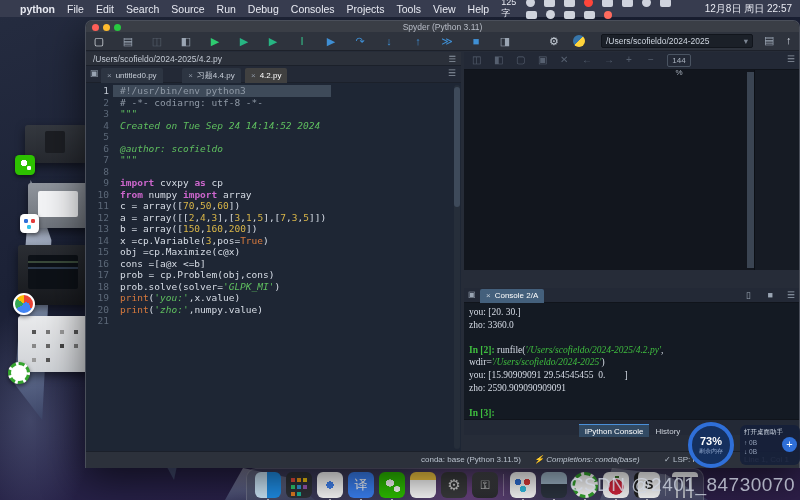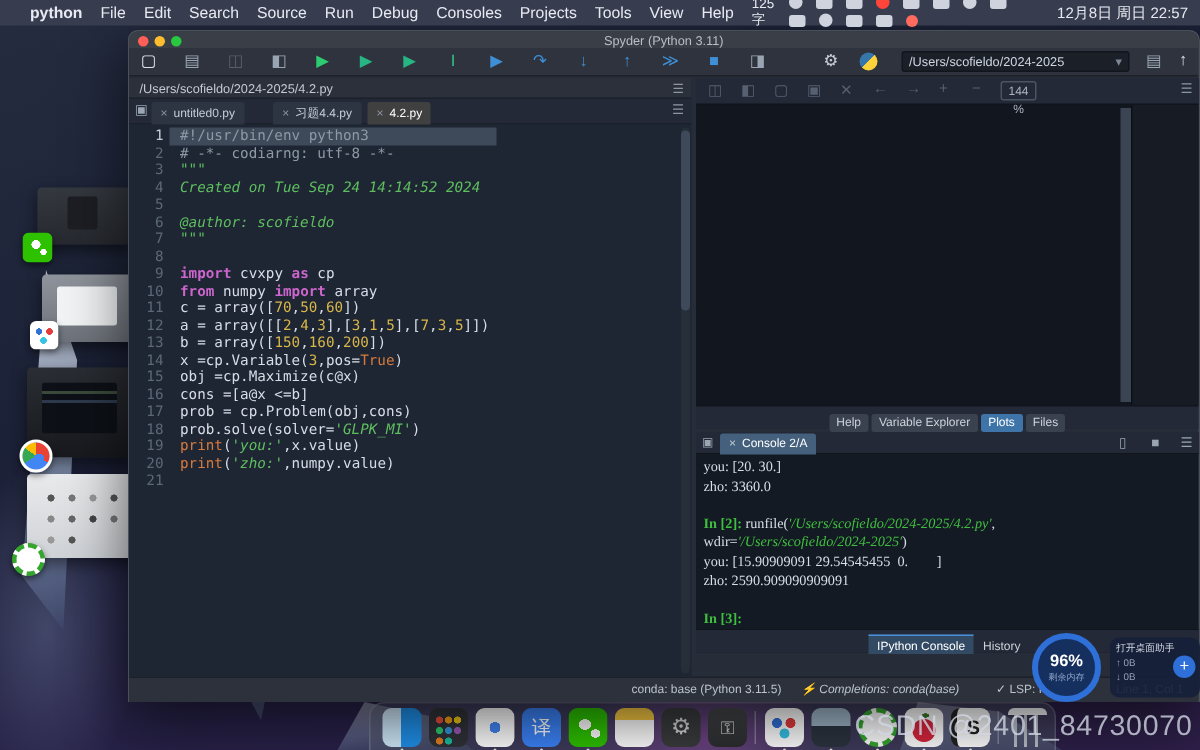--- a/index.html
+++ b/index.html
@@ -268,23 +268,20 @@
   <div id="right-side">
     <div id="plots-pane">
       <div id="plots-toolbar">
         <span id="plots-toolbar-icons"><span class="pti" style="left: 8px;">◫</span><span class="pti" style="left: 30px;">◧</span><span class="pti" style="left: 52px;">▢</span><span class="pti" style="left: 74px;">▣</span><span class="pti" style="left: 96px;">✕</span><span class="pti" style="left: 118px;">←</span><span class="pti" style="left: 140px;">→</span><span class="pti" style="left: 162px;">+</span><span class="pti" style="left: 184px;">−</span></span>
         <span id="zoombox">144 %</span>
         <span id="plots-menu">☰</span>
       </div>
       <div id="plots-scrollbar"></div>
       <div id="plots-side"></div>
     </div>
-    <div id="pane-tabs">
-        <div class="wrap" id="pane-tab-items"><span class="ptab">Help</span><span class="ptab">Variable Explorer</span><span class="ptab active">Plots</span><span class="ptab">Files</span></div>
-      </div>
 
     <div id="console-pane">
       <div id="console-tabbar">
         <span class="browse-ic">▣</span>
         <span id="ctab"><span class="x">×</span><span>Console 2/A</span></span>
         <span id="console-toolbar-icons"><span class="cti" style="right: 50px;">▯</span><span class="cti" style="right: 28px;">■</span><span class="cti" style="right: 6px;">☰</span></span>
       </div>
       <div id="console-body"><div><span class="out">you: [20. 30.]</span></div><div><span class="out">zho: 3360.0</span></div><div>&nbsp;</div><div><span class="prompt">In [2]: </span><span class="out">runfile(</span><span class="cstr">'/Users/scofieldo/2024-2025/4.2.py'</span><span class="out">,</span></div><div><span class="out">wdir=</span><span class="cstr">'/Users/scofieldo/2024-2025'</span><span class="out">)</span></div><div><span class="out">you: [15.90909091 29.54545455  0.        ]</span></div><div><span class="out">zho: 2590.909090909091</span></div><div>&nbsp;</div><div><span class="prompt">In [3]: </span></div></div>
       <div id="console-tabs"><span class="cbt active">IPython Console</span><span class="cbt">History</span></div>
     </div>
@@ -295,21 +292,21 @@
     <span class="sseg" style="left:448px;font-style:italic;">⚡ Completions: conda(base)</span>
     <span class="sseg" style="left:578px;">✓ LSP: Python</span>
     <span class="sseg" style="left:658px;">Line 1, Col 1</span>
   </div>
 </div>
 
 <div id="dock"><span id="dock-items"><span class="dicon dock-finder" style="left: 8px;"></span><span class="ddot" style="left: 20px;"></span><span class="dicon dock-launchpad" style="left: 39px;"></span><span class="dicon dock-chrome" style="left: 70px;"></span><span class="ddot" style="left: 82px;"></span><span class="dicon dock-translate" style="left: 101px;">译</span><span class="ddot" style="left: 113px;"></span><span class="dicon dock-wechat" style="left: 132px;"></span><span class="ddot" style="left: 144px;"></span><span class="dicon dock-notes" style="left: 163px;"></span><span class="dicon dock-settings" style="left: 194px;">⚙</span><span class="dicon dock-keychain" style="left: 225px;">⚿</span><span class="dsep" style="left: 256px;"></span><span class="dicon dock-voov" style="left: 263px;"></span><span class="ddot" style="left: 275px;"></span><span class="dicon dock-winpreview" style="left: 294px;"></span><span class="ddot" style="left: 306px;"></span><span class="dicon dock-greenring" style="left: 325px;"></span><span class="ddot" style="left: 337px;"></span><span class="dicon dock-apple" style="left: 356px;"></span><span class="ddot" style="left: 368px;"></span><span class="dicon dock-ks" style="left: 387px;">S</span><span class="ddot" style="left: 399px;"></span><span class="dsep" style="left: 418px;"></span><span class="dicon dock-trash" style="left: 425px;"></span></span></div>
 
 <div id="assistant">
   <div id="gauge">
-    <div class="pct">96%</div>
+    <div class="pct">73%</div>
     <div class="lbl">剩余内存</div>
   </div>
   <div id="apanel">
     <div class="t">打开桌面助手</div>
     <div class="r">↑ 0B</div>
     <div class="r">↓ 0B</div>
     <div class="plus">+</div>
   </div>
 </div>
 

